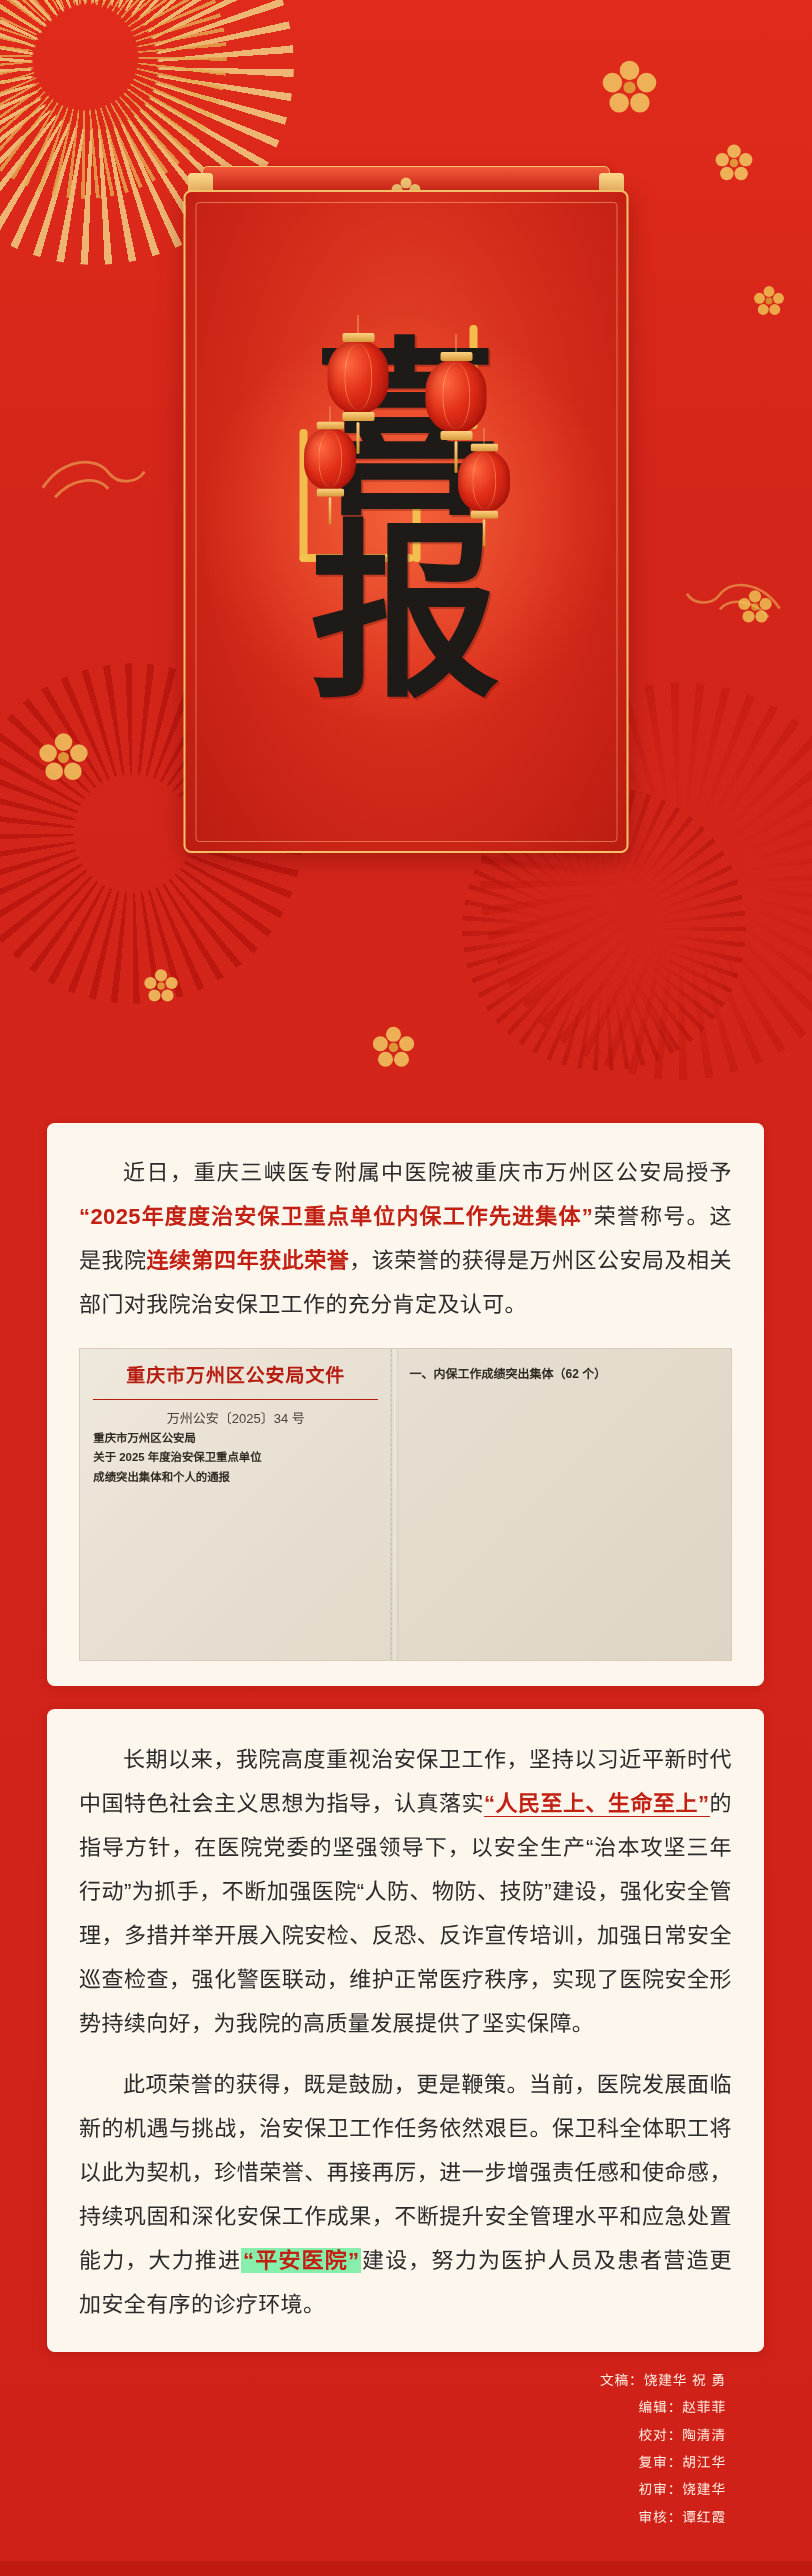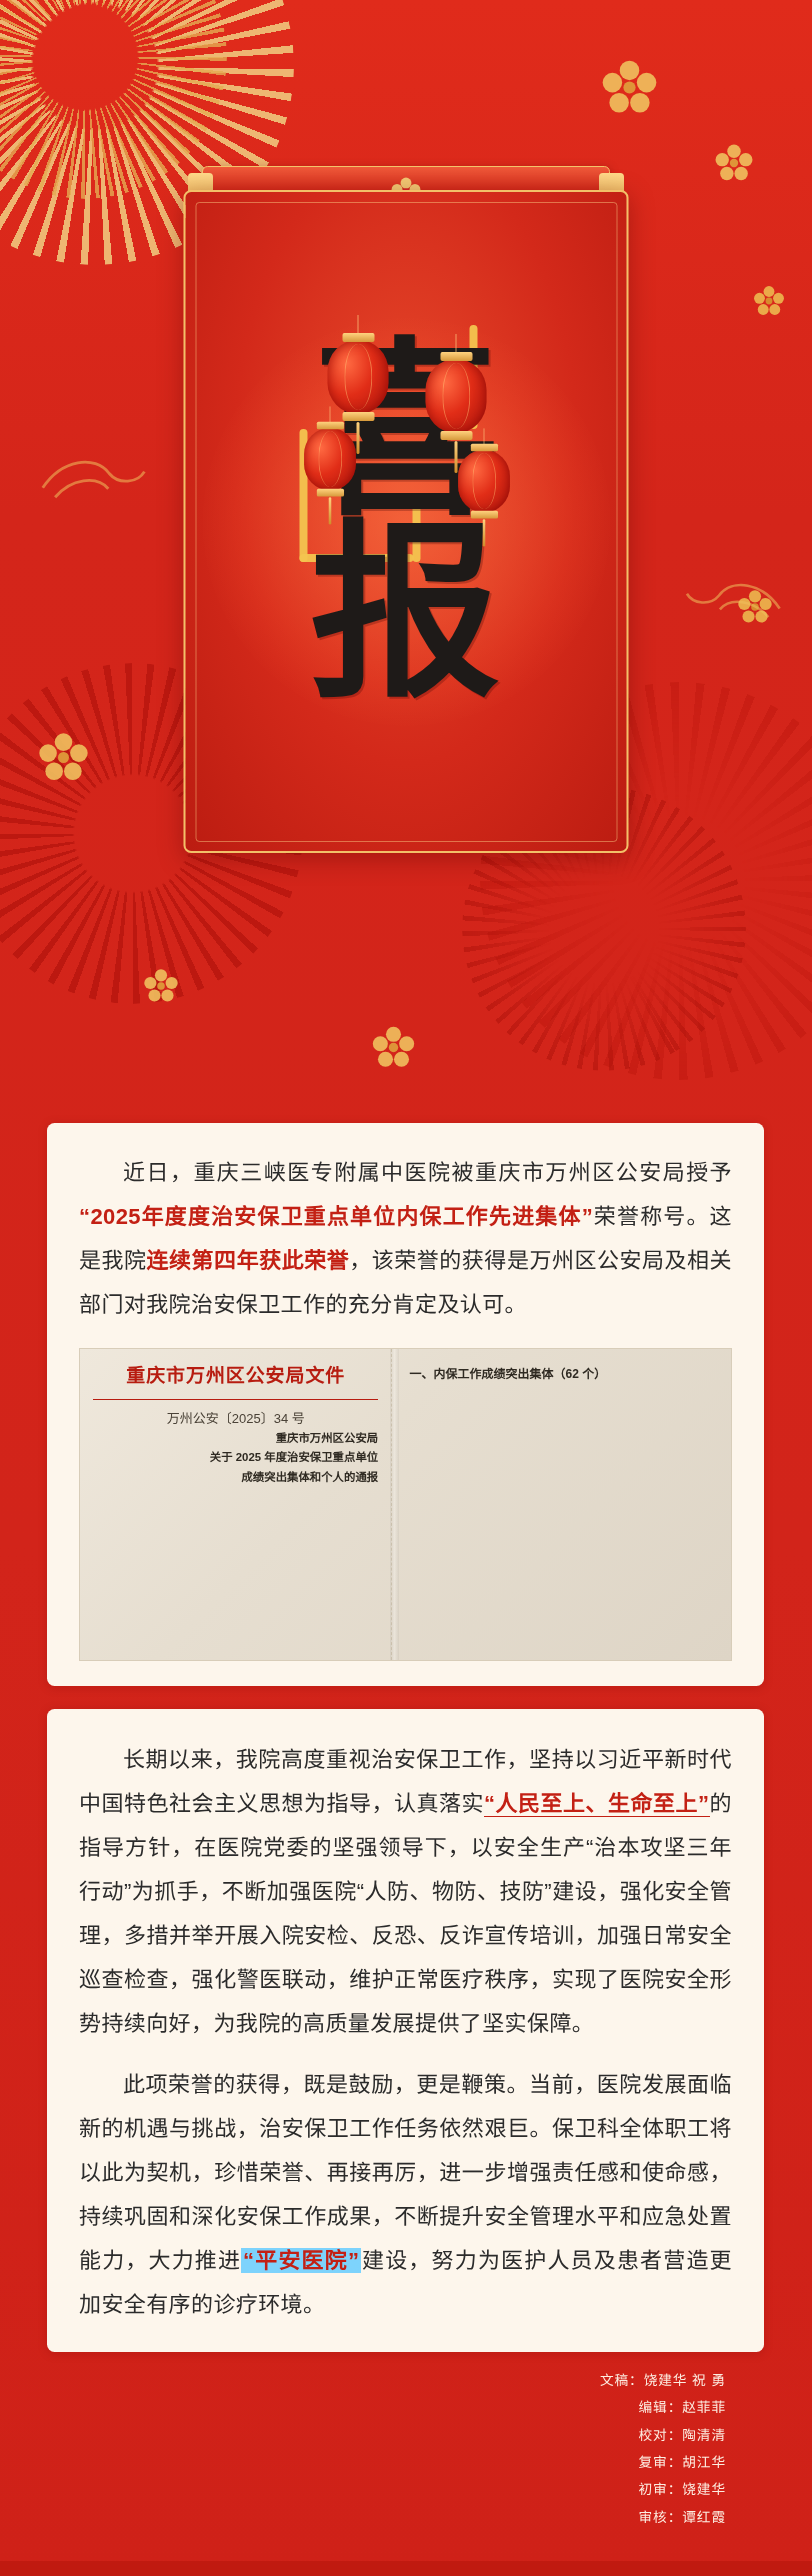--- a/index.html
+++ b/index.html
@@ -233,21 +233,21 @@
     font-weight: 700;
   }
   .hl-u {
     color: #c32014;
     font-weight: 700;
     border-bottom: 1.9px solid #c32014;
   }
   .hl-y {
     color: #c32014;
     font-weight: 700;
-    background: #7dd3fc;
+    background: #86efac;
     padding: 0 1.9px;
   }
 
   
   .doc-photo {
     margin-top: 21px;
     width: 100%;
     height: 313px;
     background: linear-gradient(135deg, #efe8dc 0%, #e6ded0 40%, #ded5c6 100%);
     border: 0.9px solid #d8cdb9;
@@ -275,21 +275,21 @@
     height: 1.9px;
     background: #b71c10;
   }
   .doc-no {
     text-align: center;
     font-size: 13px;
     color: #4a4237;
     margin-bottom: 2px;
   }
   .doc-head2 {
-    text-align: right;
+    text-align: left;
     font-size: 11.4px;
     font-weight: 700;
     color: #2f2a22;
     line-height: 1.7;
   }
   .doc-body {
     margin-top: 9.5px;
     font-size: 7.6px;
     color: #5a5145;
     line-height: 1.85;

